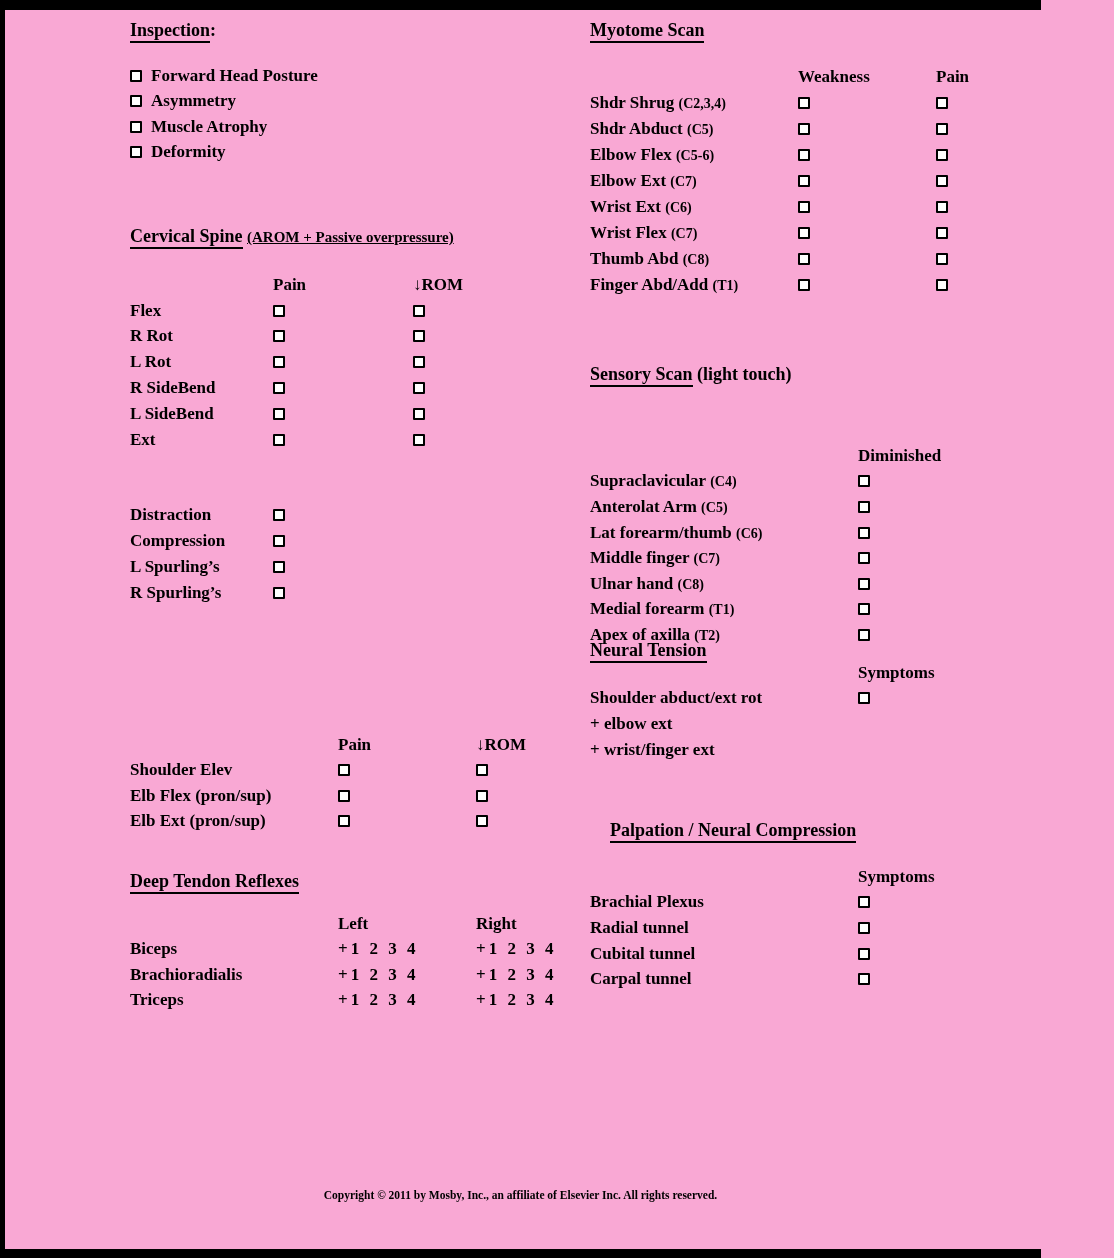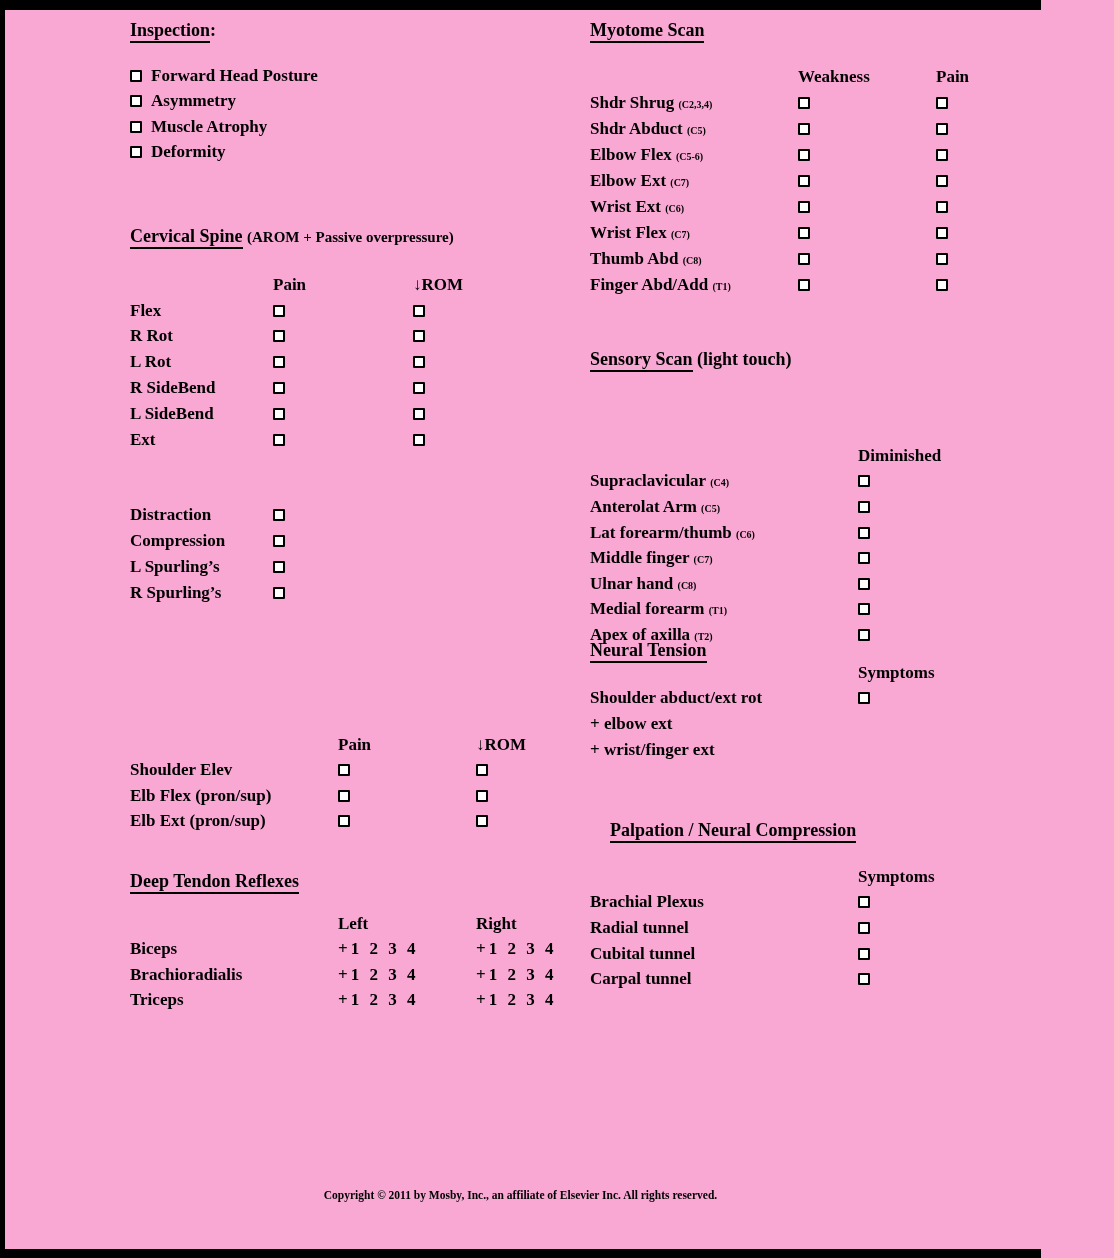--- a/index.html
+++ b/index.html
@@ -17,22 +17,22 @@
   }
   
   .bar-top    { position:absolute; left:0; top:0;      width:1041px; height:10px; background:#000; }
   .bar-bottom { position:absolute; left:0; top:1249px; width:1041px; height:9px;  background:#000; }
   .bar-left   { position:absolute; left:0; top:0;      width:5px;    height:1258px; background:#000; }
 
   .abs { position: absolute; }
 
   h2 { margin:0; font-size:18px; font-weight:700; white-space:nowrap; }
   .hu { border-bottom: 2.5px solid #000; padding-bottom: 1px; }
-  .subtle { font-size: 15px; font-weight: 700; }
-  .lvl { font-size: 10px; }
+  .subtle { font-size: 15px; font-weight: 700; text-decoration: underline; }
+  .lvl { font-size: 14px; }
 
   .cb {
     display: inline-block;
     width: 12px; height: 12px;
     border: 2px solid #000;
     background: #fff;
     border-radius: 1px;
     vertical-align: -1px;
     cursor: pointer;
   }
@@ -228,21 +228,21 @@
         <span class="cb"></span>
         <span class="cb"></span>
       </div>
       <div class="trow">
         <span>Finger Abd/Add <span class="lvl">(T1)</span></span>
         <span class="cb"></span>
         <span class="cb"></span>
       </div>
     </div>
 
-  <h2 class="abs" style="left:590px; top:349px;"><span class="hu">Sensory Scan</span> <span>(light touch)</span></h2>
+  <h2 class="abs" style="left:590px; top:364px;"><span class="hu">Sensory Scan</span> <span>(light touch)</span></h2>
 
   <div class="abs t-one" style="left:590px; top:399px;margin-top:44px;" id="sensory-table">
       <div class="trow">
         <span></span>
         <span>Diminished</span>
       </div>
       <div class="trow">
         <span>Supraclavicular <span class="lvl">(C4)</span></span>
         <span class="cb"></span>
       </div>

